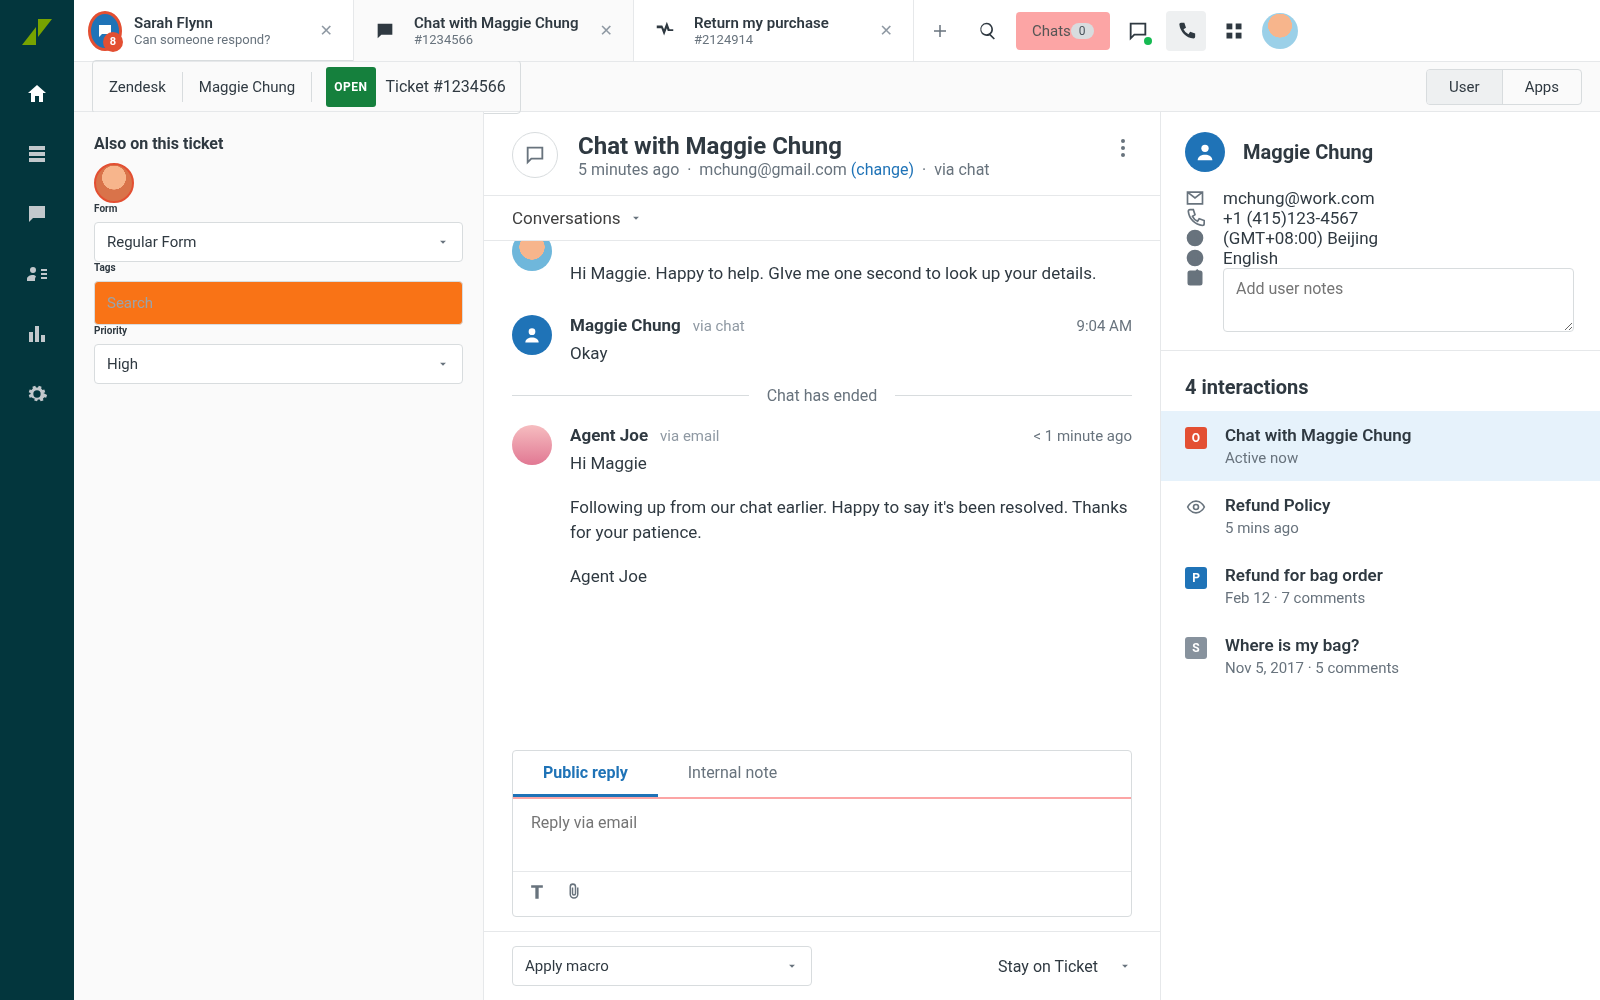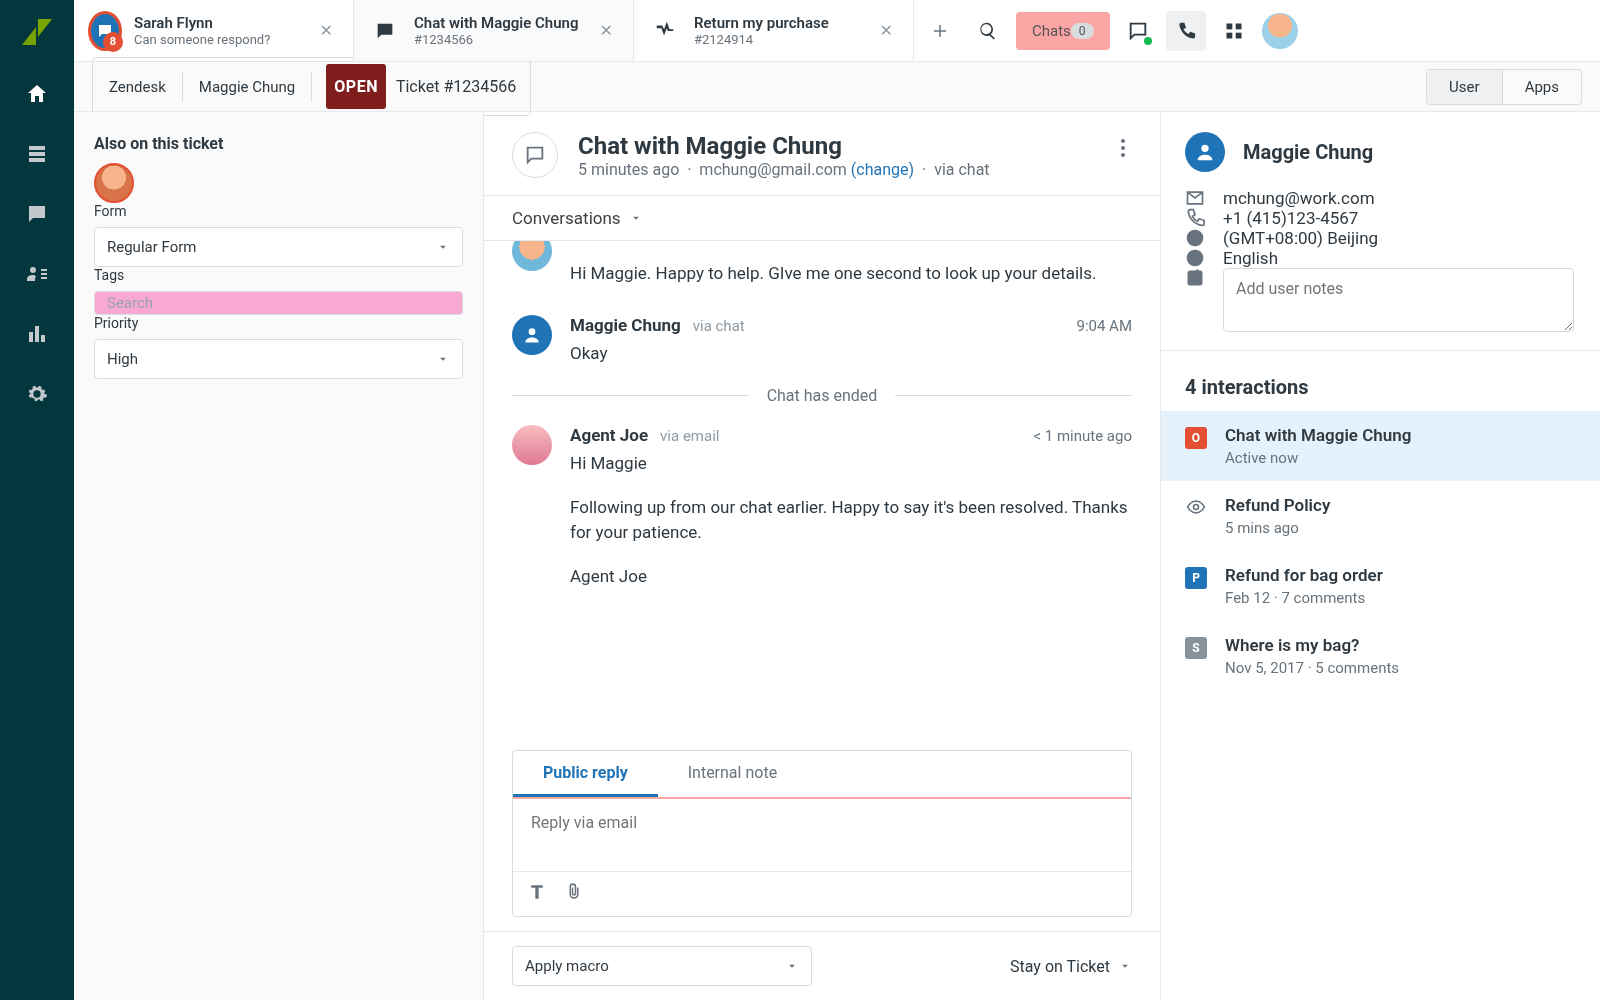--- a/index.html
+++ b/index.html
@@ -26,34 +26,34 @@
   .segbtn { height:38px; padding:0 16px; border-radius:4px; background:#fca5a5; display:flex; align-items:center; gap:0; color:#555; font-size:15px; cursor:pointer;}
   .segbadge { background:#d8dcde; border-radius:10px; font-size:12px; padding:1px 8px; color:#49545c;}
   .icbtn { width:40px; height:40px; border-radius:4px; display:flex; align-items:center; justify-content:center; cursor:pointer;}
   .icbtn.lt { background:#eef0f1;}
   .avatar-chip { width:36px; height:36px; border-radius:50%; background:linear-gradient(135deg,#3ec6eb,#1f73b7); display:flex; align-items:center; justify-content:center; color:#fff; font-weight:600;}
   
   .bcrumb { height:50px; display:flex; align-items:center; padding:0 18px; gap:0; border-bottom:1px solid #e6e8ea; background:#fafafa;}
   .crumb-pill { display:flex; align-items:center; border:1px solid #d8dcde; border-radius:4px; overflow:hidden;}
   .crumb-pill .csec { padding:6px 16px; font-size:15px; color:#2f3941; border-right:1px solid #d8dcde;}
   .crumb-pill .last { display:flex; align-items:center; gap:10px; padding:6px 14px;}
-  .openbadge { background:#7f1d1d; color:#fff; font-size:16px; font-weight:700; border-radius:3px; padding:13px 8px; letter-spacing:0.5px;}
+  .openbadge { background:#15803d; color:#fff; font-size:12px; font-weight:700; border-radius:3px; padding:13px 8px; letter-spacing:0.5px;}
   .tabsright { margin-left:auto; display:flex; border:1px solid #d8dcde; border-radius:4px; overflow:hidden;}
   .tabsright button { background:none; border:none; padding:8px 22px; font-size:15px; color:#2f3941; cursor:pointer;}
   .tabsright button.on { background:#eef0f1;}
   .tabsright button:first-child { border-right:1px solid #d8dcde;}
   
   .panes { flex:1; display:grid; grid-template-columns:410px 1fr 440px; min-height:0;}
   .left { border-right:1px solid #e6e8ea; padding:22px 20px; background:#fafafa; display:flex; flex-direction:column; }
   .left h4 { font-size:16px; font-weight:700; color:#2f3941;}
   .avsm { width:40px; height:40px; border-radius:50%; background:#e08b5a; border:2px solid #e34f32; background-size:cover; background-position:center; background-image:radial-gradient(circle at 50% 35%, #f7b58c 0 40%, #d9734a 41% 100%);}
-  .lbl { font-size:14px; font-weight:400; margin-bottom:8px;}
+  .lbl { font-size:10px; font-weight:700; margin-bottom:8px;}
   .sel { width:100%; height:40px; border:1px solid #d8dcde; border-radius:4px; padding:0 12px; display:flex; align-items:center; justify-content:space-between; background:#fff; color:#2f3941; font-size:15px; cursor:pointer;}
   .sel svg { fill:#68737d;}
-  .inp { width:100%; height:24px; border:1px solid #d8dcde; border-radius:4px; padding:0 12px; font-size:15px; color:#2f3941; background:#f9a8d4;}
+  .inp { width:100%; height:44px; border:1px solid #d8dcde; border-radius:4px; padding:0 12px; font-size:15px; color:#2f3941; background:#f97316;}
   .inp::placeholder { color:#9aa3ab;}
   
   .center { display:flex; flex-direction:column; min-width:0; }
   .chead { padding:20px 28px 16px 28px; display:flex; align-items:flex-start; gap:20px;}
   .chead .ring { width:46px; height:46px; border:1px solid #d8dcde; border-radius:50%; display:flex; align-items:center; justify-content:center;}
   .chead h2 { font-size:24px; font-weight:700; color:#2f3941;}
   .chead .sub { color:#68737d; font-size:16px; }
   .chead .sub a { color:#1f73b7; text-decoration:none;}
   .dropline { padding:12px 28px; border-top:1px solid #e6e8ea; border-bottom:1px solid #e6e8ea;}
   .dropline .convsel { display:inline-flex; align-items:center; gap:8px; font-size:17px; color:#404040; cursor:pointer;}
@@ -72,21 +72,21 @@
   .divline::before, .divline::after { content:""; flex:1; height:1px; background:#d8dcde;}
   .replybox { margin:10px 28px 14px 28px; border:1px solid #d8dcde; border-radius:4px; display:flex; flex-direction:column;}
   .rtabs { display:flex; border-bottom:2px solid #fca5a5;}
   .rtabs .rt { padding:12px 30px; font-size:16px; color:#68737d; cursor:pointer;}
   .rtabs .rt.on { color:#1f73b7; font-weight:700; border-bottom:3px solid #1f73b7;}
   .rta { min-height:72px; padding:14px 18px; font-size:16px; color:#9aa3ab; border:none; resize:none; outline:none;}
   .rtool { border-top:1px solid #e6e8ea; padding:10px 14px; display:flex; gap:18px;}
   .rtool svg { fill:#68737d;}
   .cfoot { border-top:1px solid #e6e8ea; padding:14px 28px; display:flex; align-items:center; gap:16px;}
   .macro { width:300px;}
-  .cfoot .stay { margin-left:auto; display:flex; align-items:center; gap:8px; font-size:16px; color:#2f3941; cursor:pointer;}
+  .cfoot .stay { margin-left:auto; display:flex; align-items:center; gap:20px; font-size:16px; color:#2f3941; cursor:pointer;}
   .submit { display:flex;}
   .submit button { background:#49545c; color:#fff; border:none; height:40px; padding:0 20px; font-size:15px; cursor:pointer;}
   .submit button:first-child { border-radius:4px 0 0 4px;}
   .submit button:last-child { border-radius:0 4px 4px 0; border-left:1px solid #5f6b74; width:36px; padding:0; display:flex; align-items:center; justify-content:center;}
   
   .rcol { border-left:1px solid #e6e8ea; display:flex; flex-direction:column; min-height:0; overflow:auto;}
   .utop { padding:20px 24px 6px 24px;}
   .urow { display:flex; align-items:center; gap:18px;}
   .bigava { width:40px; height:40px; border-radius:50%; background:#1f73b7; display:flex; align-items:center; justify-content:center;}
   .uname { font-size:20px; font-weight:700;}

